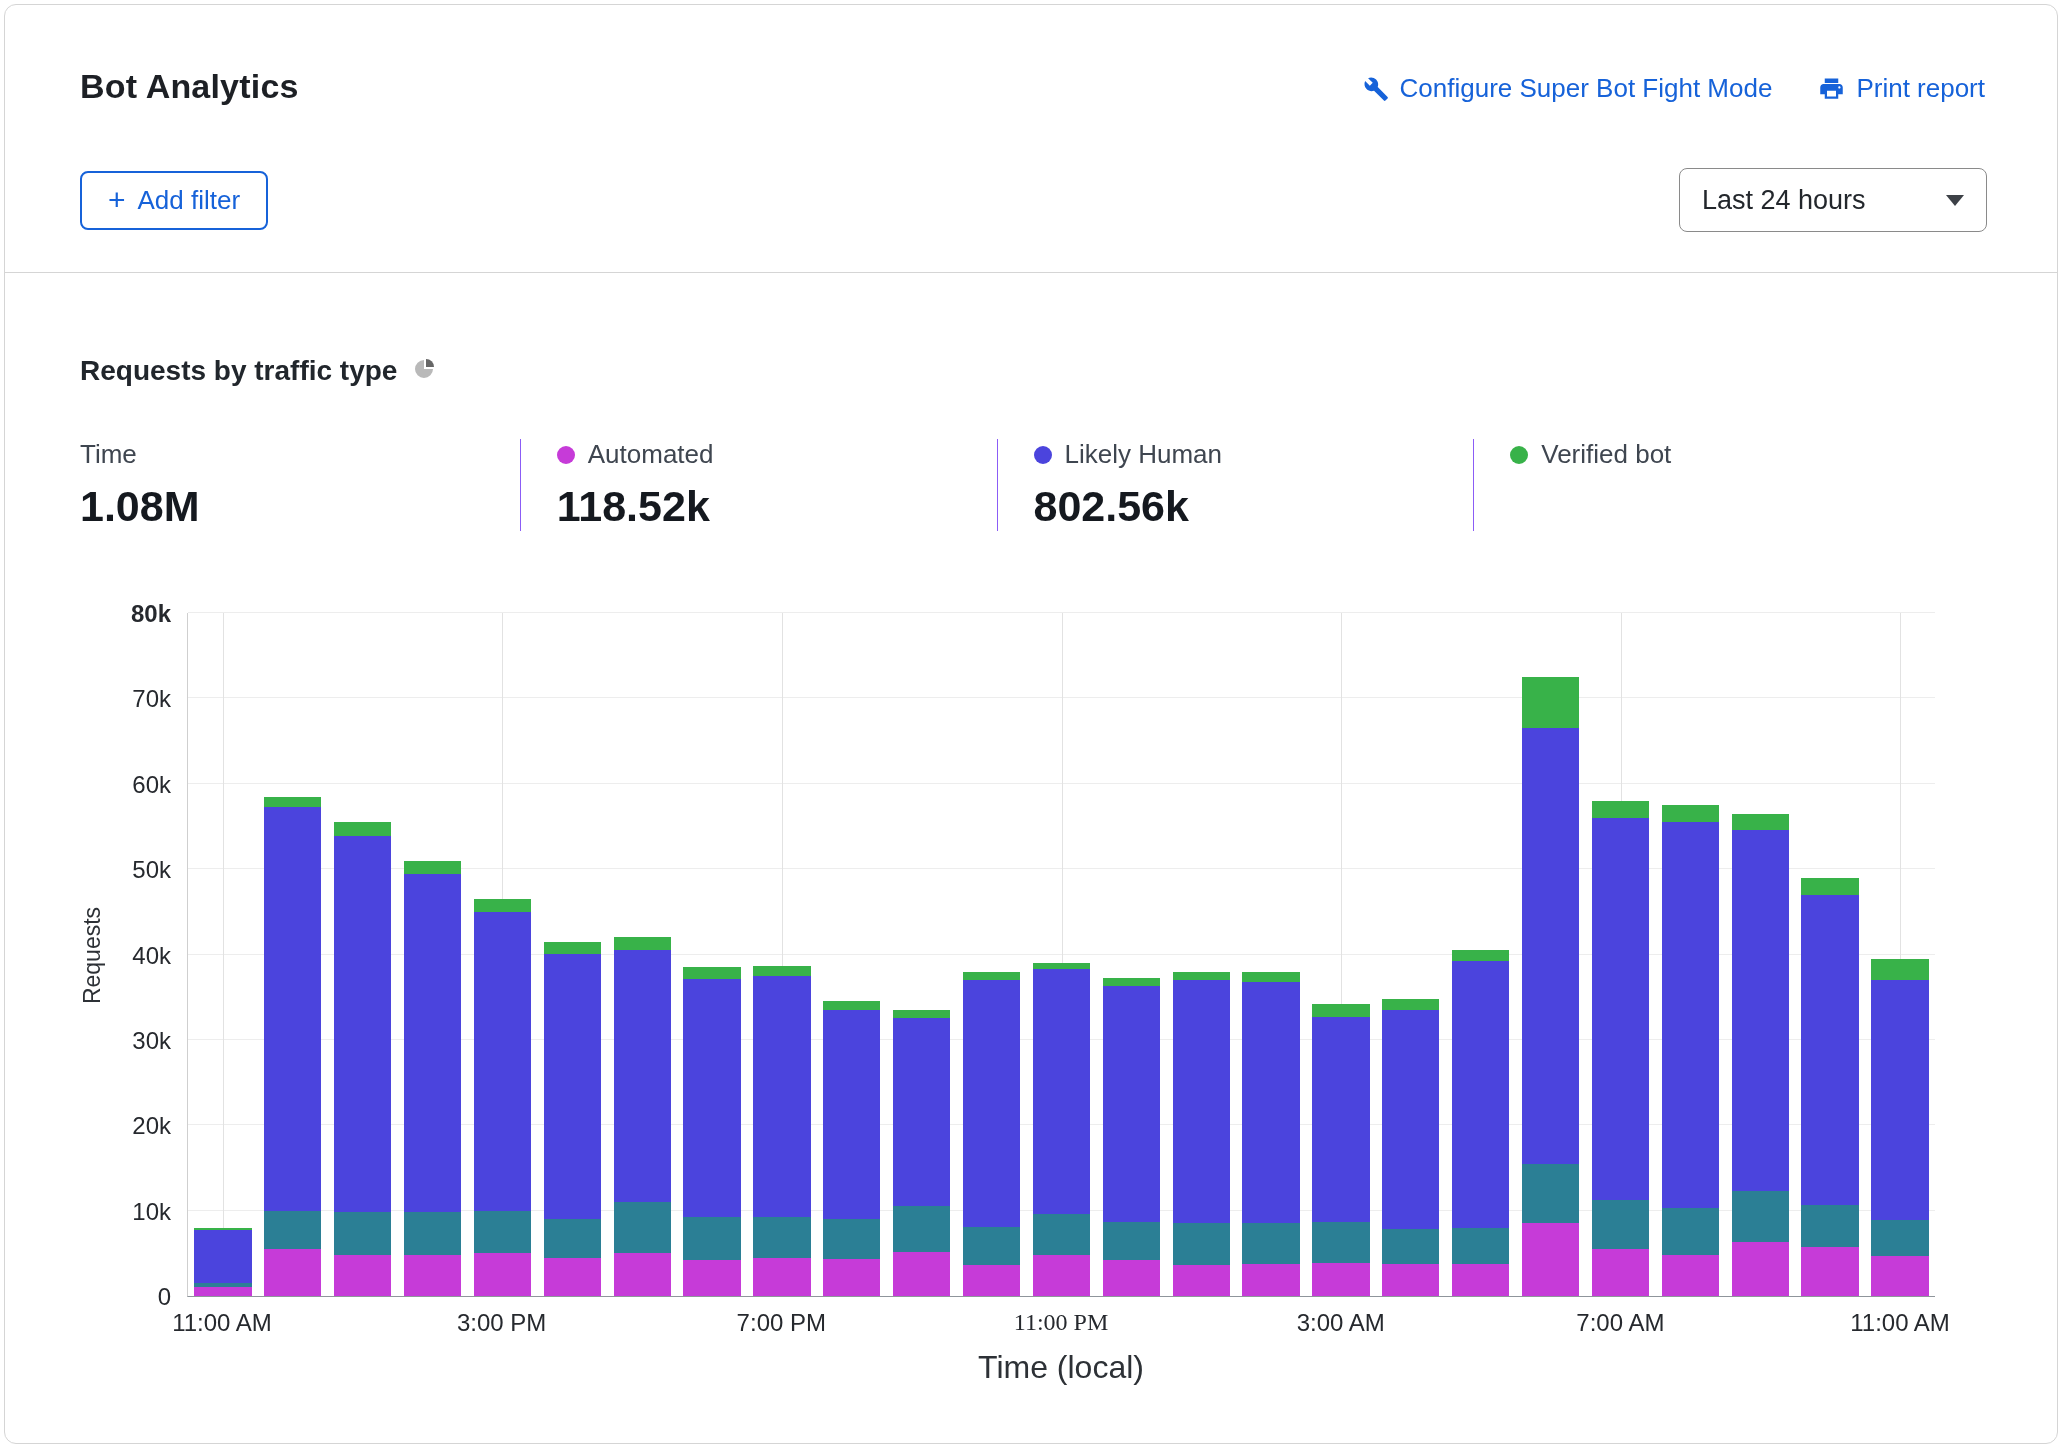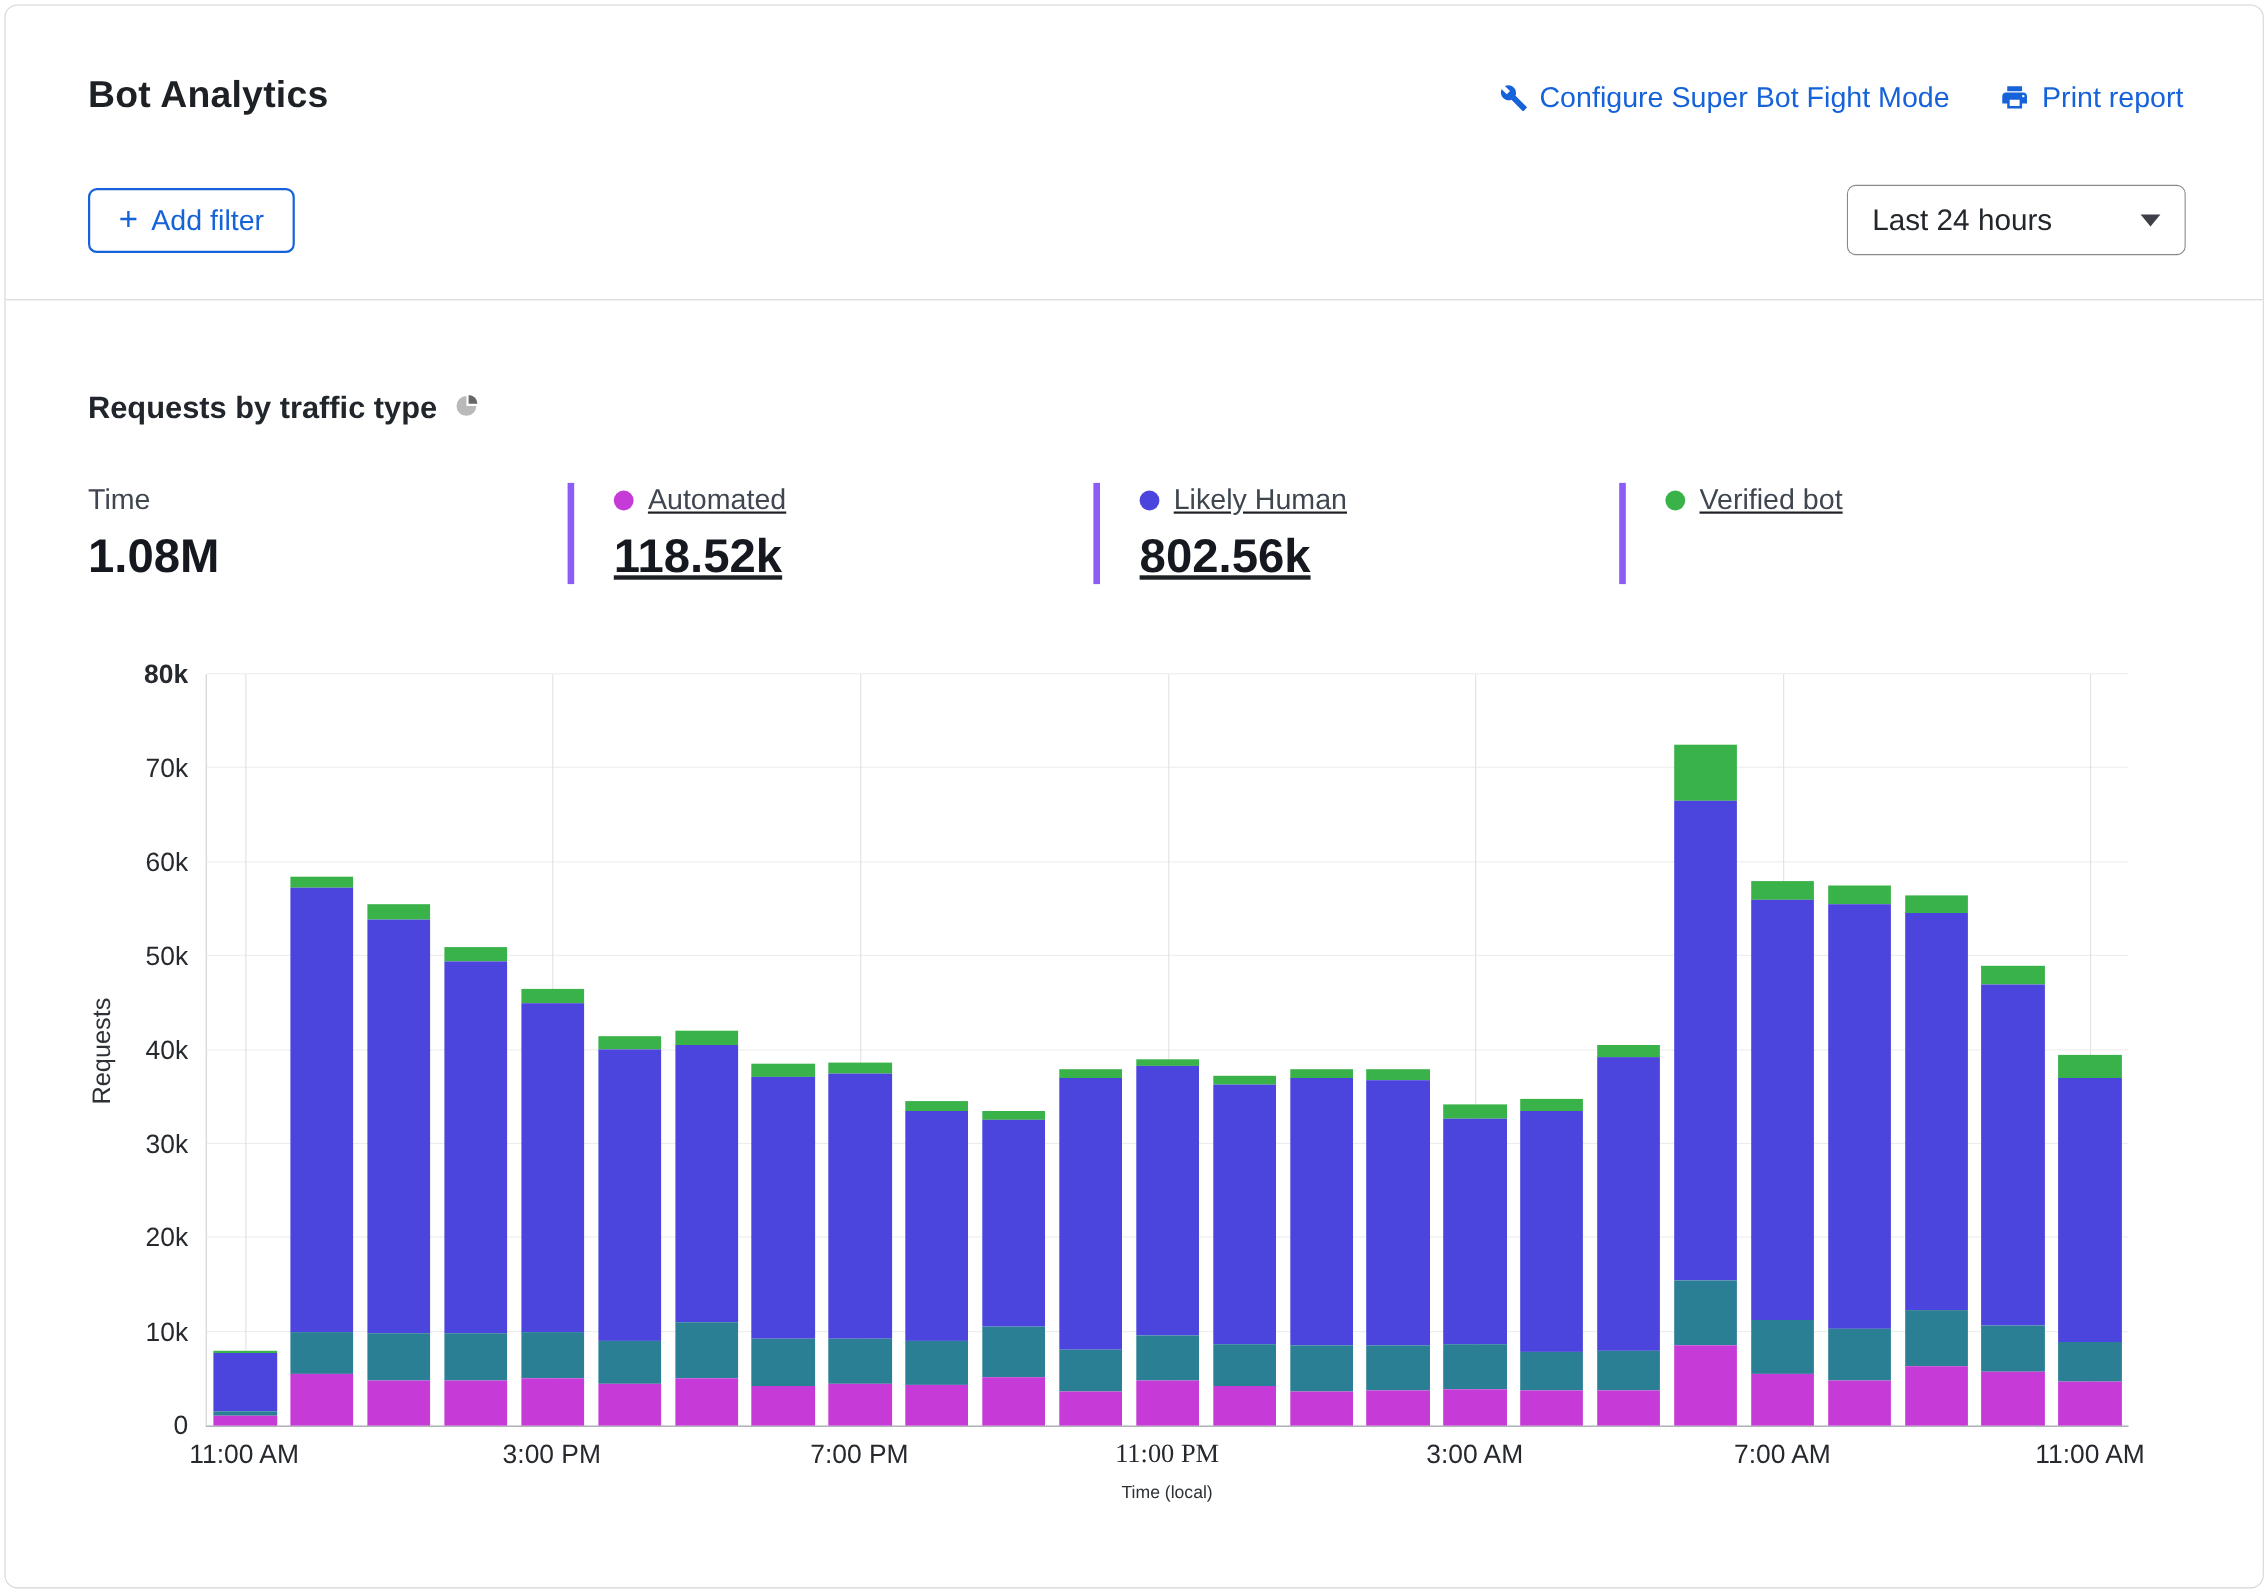--- a/index.html
+++ b/index.html
@@ -52,21 +52,21 @@
     border-left: 9px solid transparent; border-right: 9px solid transparent;
     border-top: 11px solid #3d4147;
   }
   .divider { border: none; border-top: 1px solid #d5d5d5; margin: 40px 0 0 0; }
   
   .section-row { display: flex; align-items: center; gap: 16px; margin: 82px 75px 0; }
   .section-title { margin: 0; font-size: 28px; font-weight: 700; color: #21262c; }
   
   .stats-row { display: flex; margin: 52px 75px 0; max-width: 1870px; }
   .stat { flex: 1; }
-  .stat.with-border { border-left: 6px solid #8b5cf6; padding-left: 36px; text-decoration: underline; }
+  .stat.with-border { border-left: 1px solid #8b5cf6; padding-left: 36px; }
   .stat-label-row { display: flex; align-items: center; gap: 13px; font-size: 26px; color: #3f4650; }
   .dot { width: 18px; height: 18px; border-radius: 50%; display: inline-block; background: #888; }
   .stat-value { font-size: 43px; font-weight: 700; color: #15191f; margin-top: 12px; }
   
   .chart-outer { margin: 82px 122px 0 70px; }
   .chart-flex { display: flex; }
   .y-title { width: 36px; display: flex; align-items: center; justify-content: center; }
   .y-title span { transform: rotate(-90deg); white-space: nowrap; font-size: 23px; color: #2d3136; }
   .y-labels { width: 76px; position: relative; }
   .ytick { position: absolute; right: 16px; transform: translateY(50%); font-size: 24px; color: #26292e; }
@@ -76,21 +76,21 @@
     border-bottom: 1px solid #8f959b;
   }
   .hgrid { position: absolute; left: 0; right: 0; height: 1px; background: #ededed; }
   .vgrid { position: absolute; top: 0; bottom: 0; width: 1px; background: #e2e2e2; }
   .bars { position: absolute; left: 0; right: 0; top: 0; bottom: 0; display: flex; }
   .slot { flex: 1; display: flex; align-items: flex-end; justify-content: center; }
   .bar { width: 82%; display: flex; flex-direction: column-reverse; }
   .seg { width: 100%; }
   .x-labels { margin-left: 112px; height: 44px; position: relative; }
   .xtick { position: absolute; transform: translateX(-50%); top: 12px; font-size: 24px; color: #26292e; white-space: nowrap; }
-  .x-title { margin-left: 112px; text-align: center; font-size: 16px; color: #2d3136; margin-top: 8px; }
+  .x-title { margin-left: 112px; text-align: center; font-size: 32px; color: #2d3136; margin-top: 8px; }
 </style>
 </head>
 <body>
 
 <div class="card">
 
   <div class="header-row">
     <h1 class="page-title">Bot Analytics</h1>
     <div class="header-links">
       <a class="hlink">

